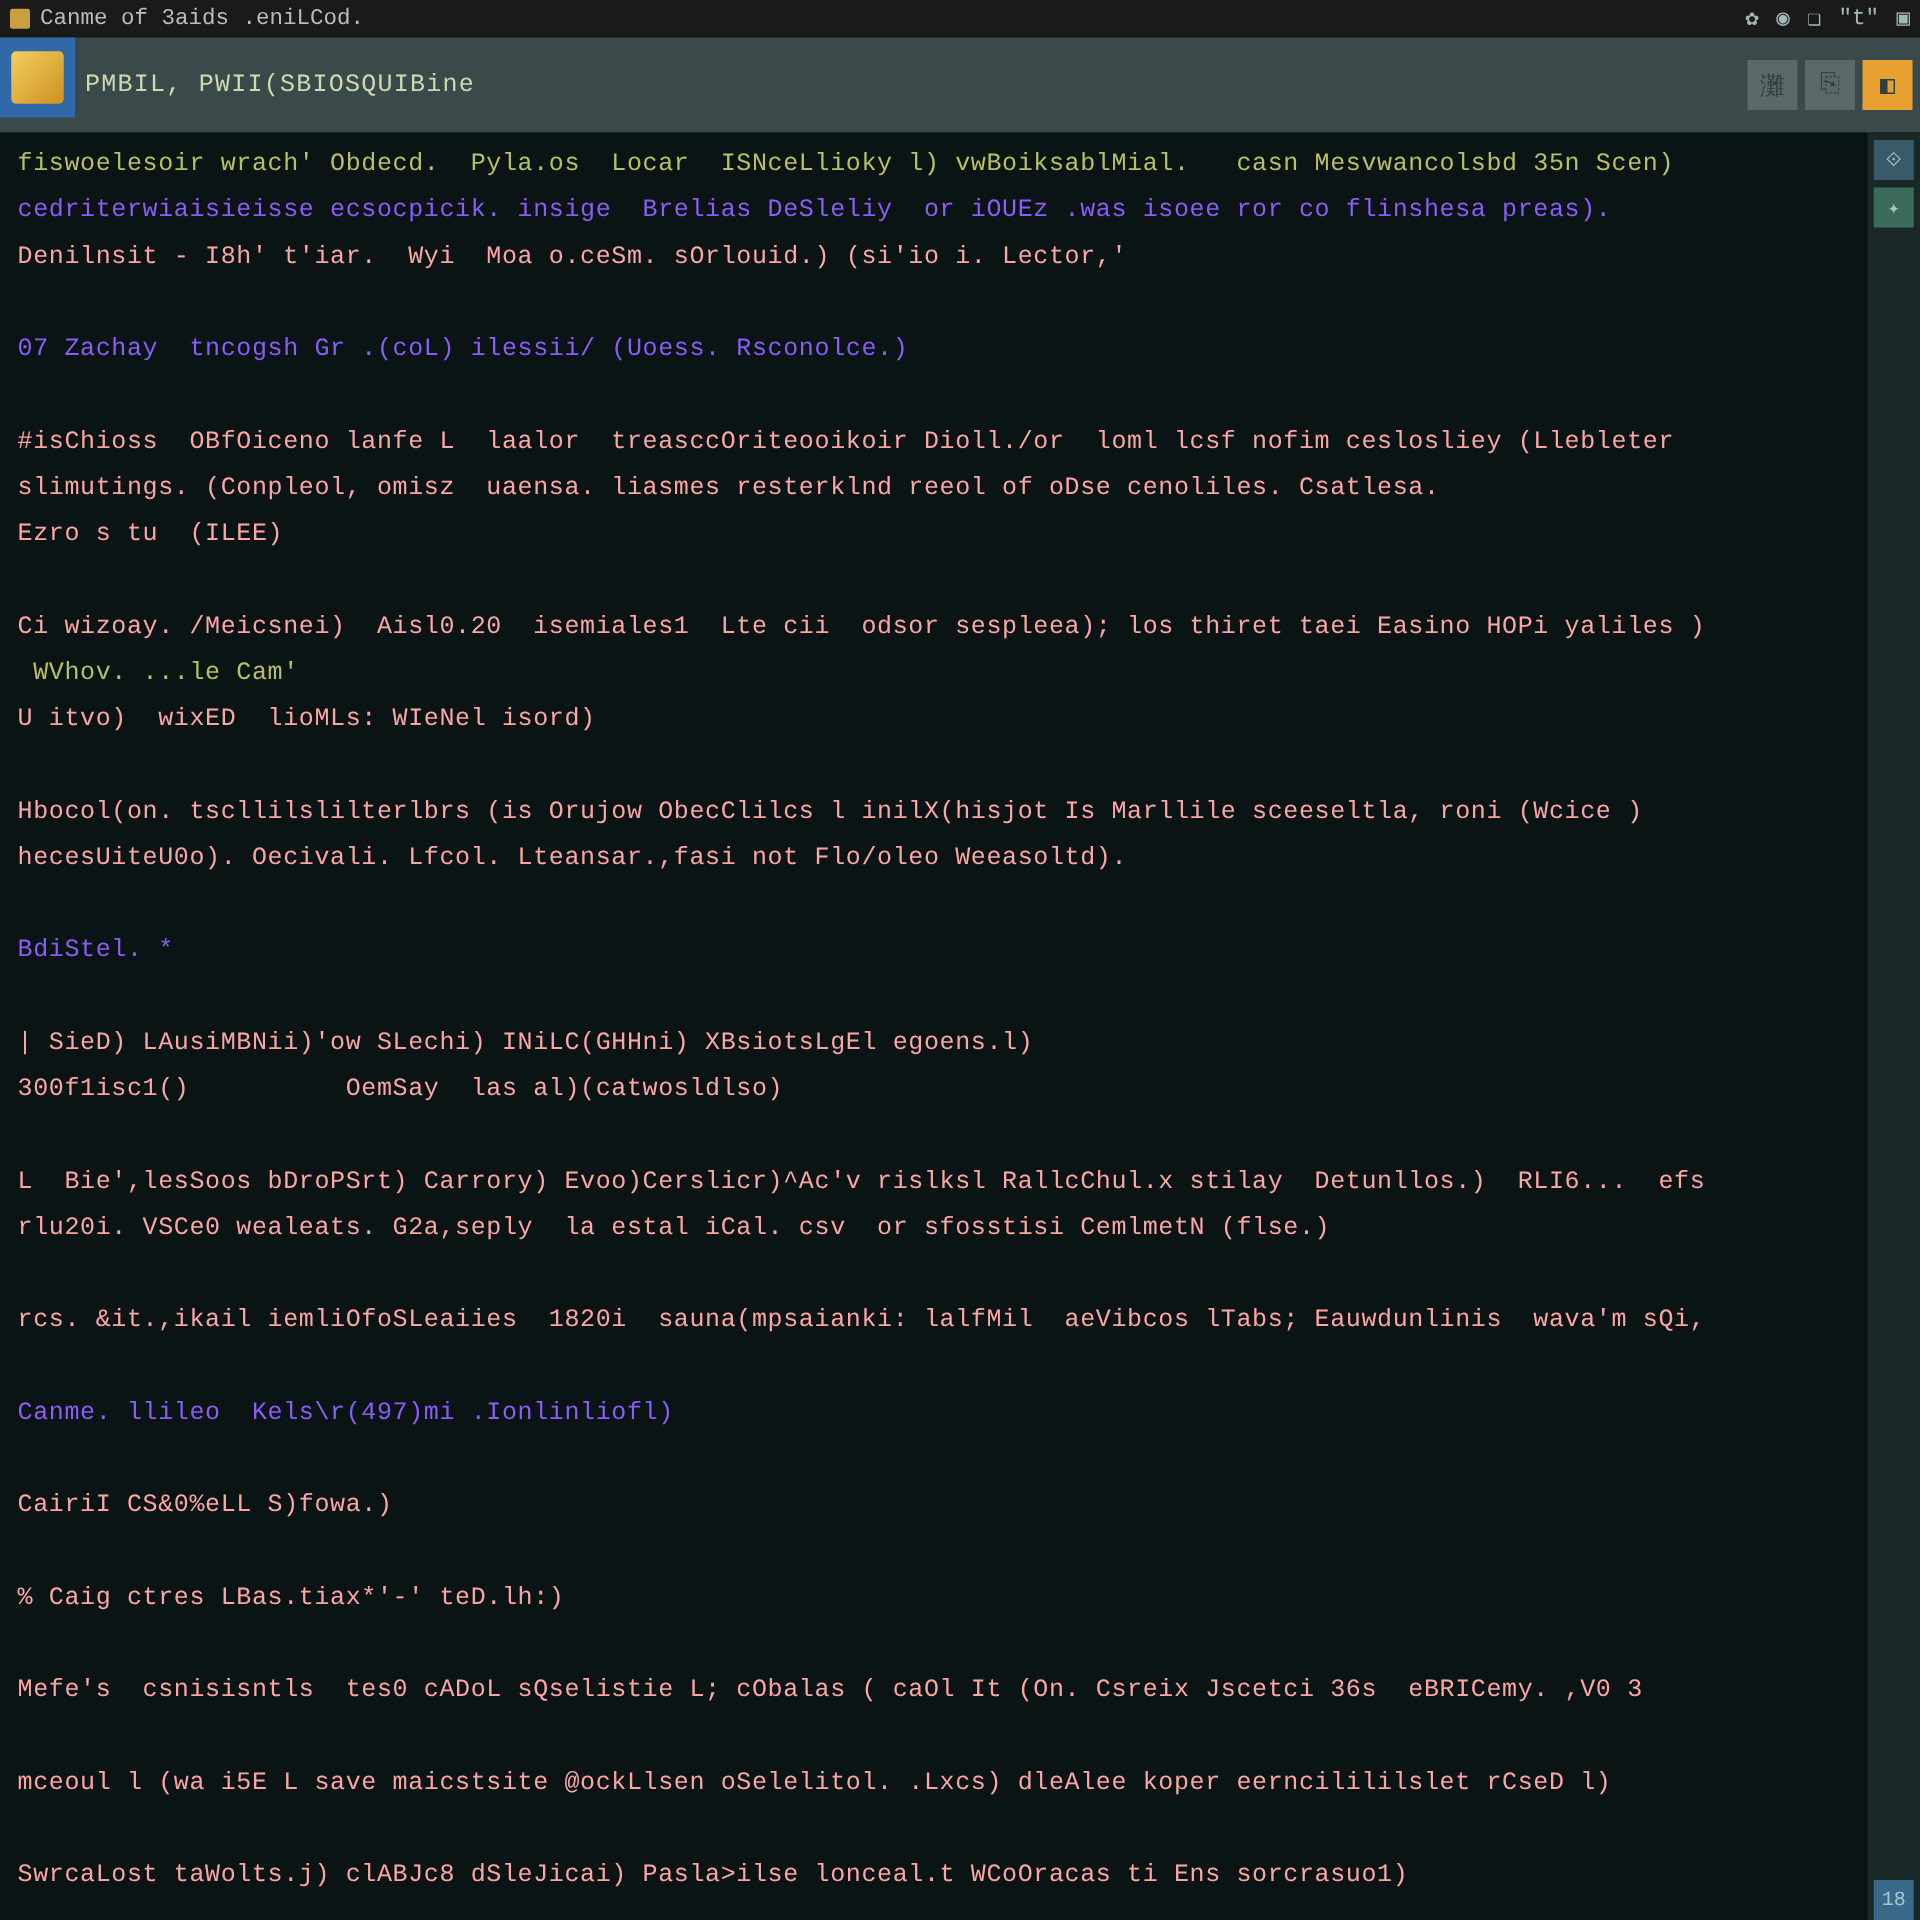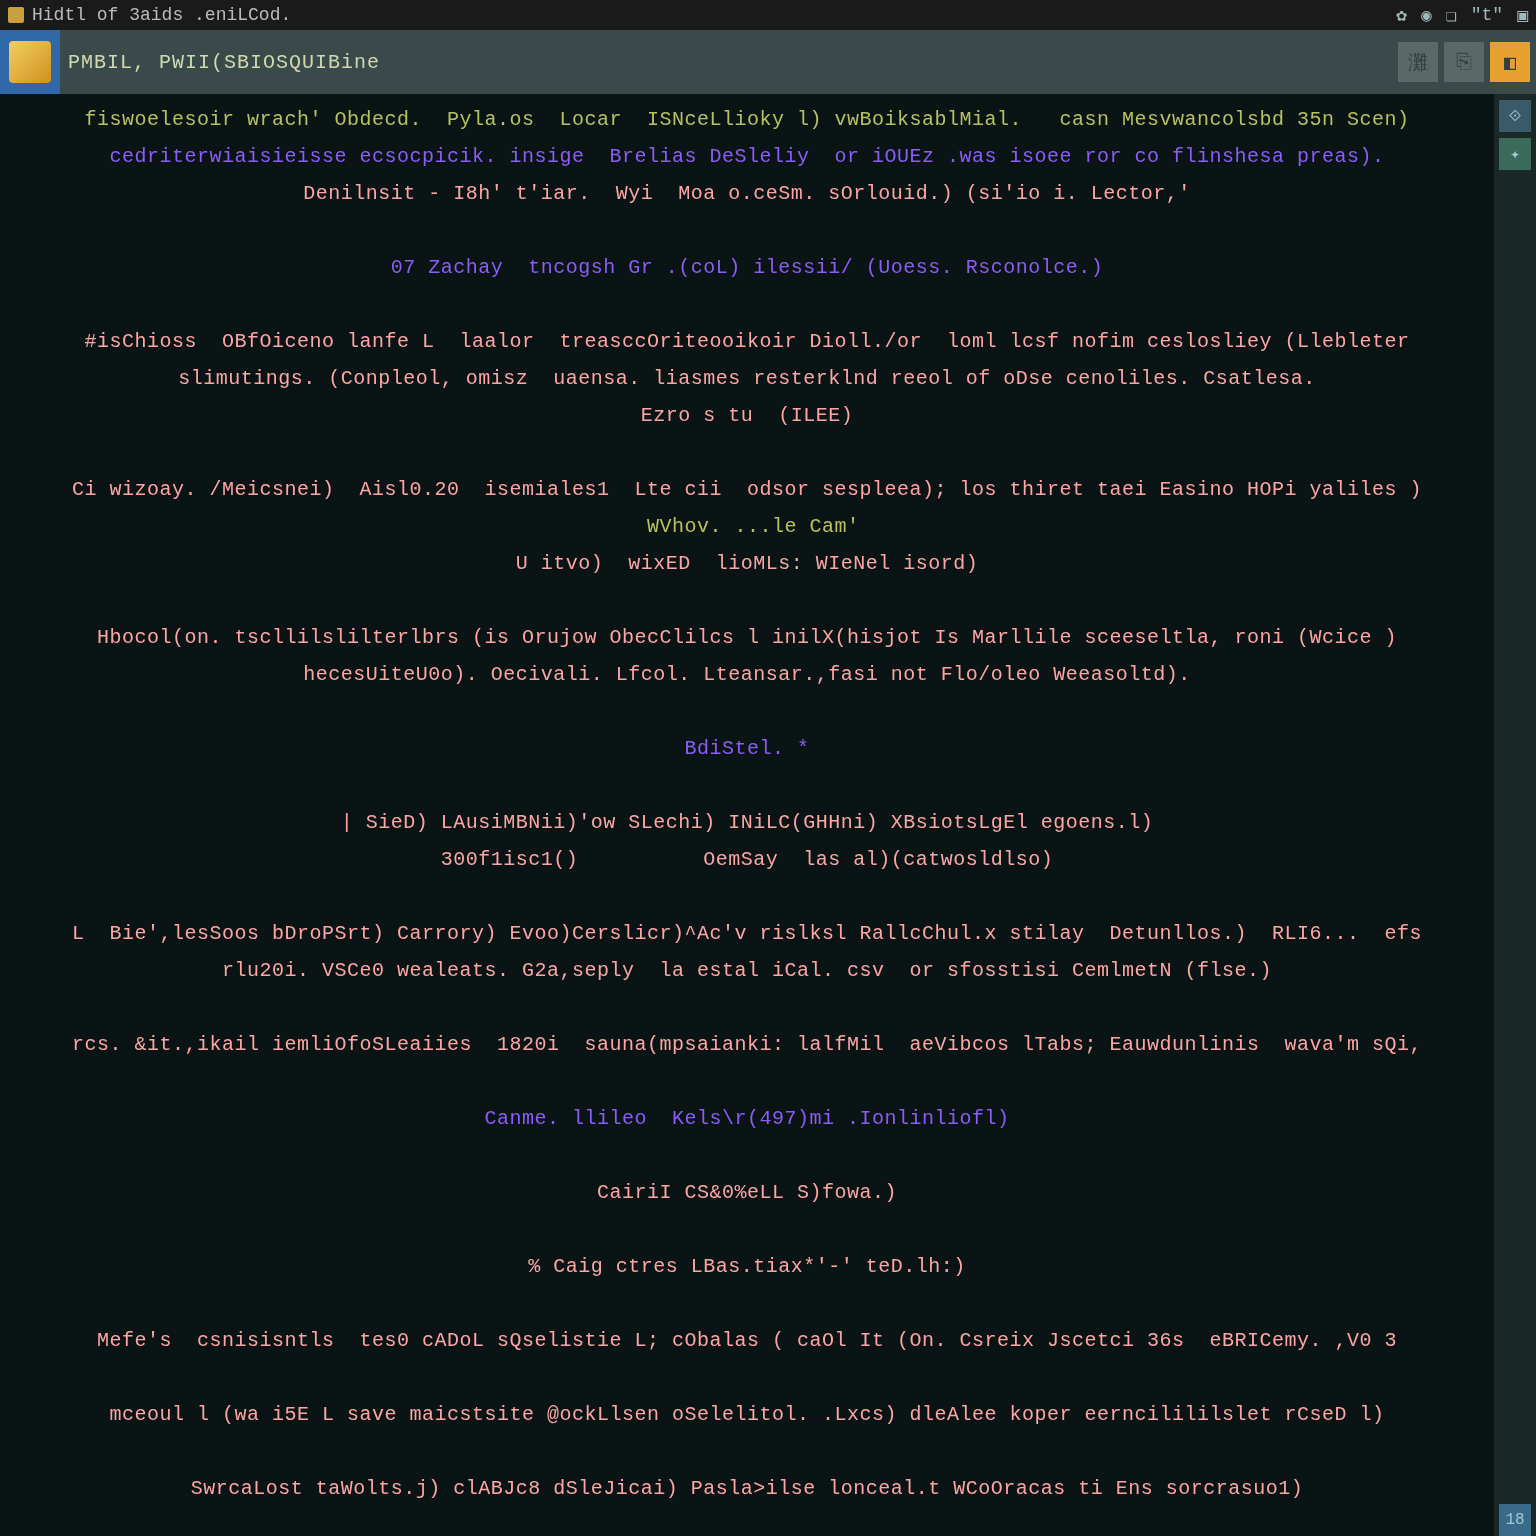--- a/index.html
+++ b/index.html
@@ -3,48 +3,48 @@
 <meta charset="utf-8">
 <style>
 * { margin:0; padding:0; box-sizing:border-box; }
 html,body { width:1536px; height:1536px; background:#0a1414; font-family:"Courier New",monospace; overflow:hidden; }
 .outer { width:1536px; height:1536px; display:flex; flex-direction:column; }
 .titlebar { height:30px; background:#1a1a1a; display:flex; align-items:center; padding:0 8px; color:#bbb; font-size:18px; justify-content:space-between; }
 .title-left { display:flex; align-items:center; gap:8px; }
 .title-left .app-icon { width:16px; height:16px; background:#c8a040; border-radius:2px; }
 .title-icons { display:flex; gap:14px; align-items:center; }
 .title-icons span { font-size:18px; color:#a0b8b8; cursor:default; }
-.tabbar { height:64px; background:#3a4a4a; display:flex; align-items:stretch; }
+.tabbar { height:76px; background:#3a4a4a; display:flex; align-items:stretch; }
 .tab-icon-box { width:60px; height:64px; background:#3068a8; display:flex; align-items:center; justify-content:center; }
 .tab-icon-box .inner { width:42px; height:42px; background:linear-gradient(135deg,#f0d060,#d09020); border-radius:4px; }
 .tab-labels { flex:1; display:flex; flex-direction:column; justify-content:center; padding-left:8px; color:#b8c090; font-size:20px; letter-spacing:1px; }
 .tab-labels .line1 { color:#d0d8b0; }
 .tab-labels .line2 { color:#a8b090; font-size:19px; }
 .tab-right { display:flex; align-items:center; gap:6px; padding-right:6px; }
 .tab-right .sq { width:40px; height:40px; background:#5a6868; display:flex; align-items:center; justify-content:center; font-size:20px; color:#304040; }
 .tab-right .sq.active { background:#e8a030; }
 .body-row { flex:1; display:flex; overflow:hidden; }
-.content { flex:1; background:#0a1414; padding:10px 14px 10px 14px; color:#6a9a6a; font-size:20px; line-height:1.55; font-family:"Courier New",monospace; letter-spacing:0.5px; white-space:pre-wrap; word-break:break-all; overflow:hidden;text-align:center; }
+.content { flex:1; background:#0a1414; padding:10px 14px 10px 14px; color:#6a9a6a; font-size:20px; line-height:1.55; font-family:"Courier New",monospace; letter-spacing:0.5px; white-space:pre-wrap; word-break:break-all; overflow:hidden; }
 .content p { margin-bottom:6px; min-height:26px; }
 .content .y { color:#b8c060; }
 .content .w { color:#8b5cf6; }
 .content .g { color:#fca5a5; }
 .sidebar { width:42px; background:#1a2828; display:flex; flex-direction:column; align-items:center; padding-top:6px; gap:6px; }
 .sidebar .sb { width:32px; height:32px; background:#3a5a6a; display:flex; align-items:center; justify-content:center; font-size:16px; color:#a0c8d0; }
 .sidebar .spacer { flex:1; }
 </style>
 </head>
 <body>
 
 <div class="outer">
 
   <div class="titlebar">
     <div class="title-left">
       <span class="app-icon"></span>
-      <span>Hidtl of 3aids .eniLCod.</span>
+      <span>Canme of 3aids .eniLCod.</span>
     </div>
     <div class="title-icons">
       <span>✿</span>
       <span>◉</span>
       <span>❏</span>
       <span>"t"</span>
       <span>▣</span>
     </div>
   </div>
 

